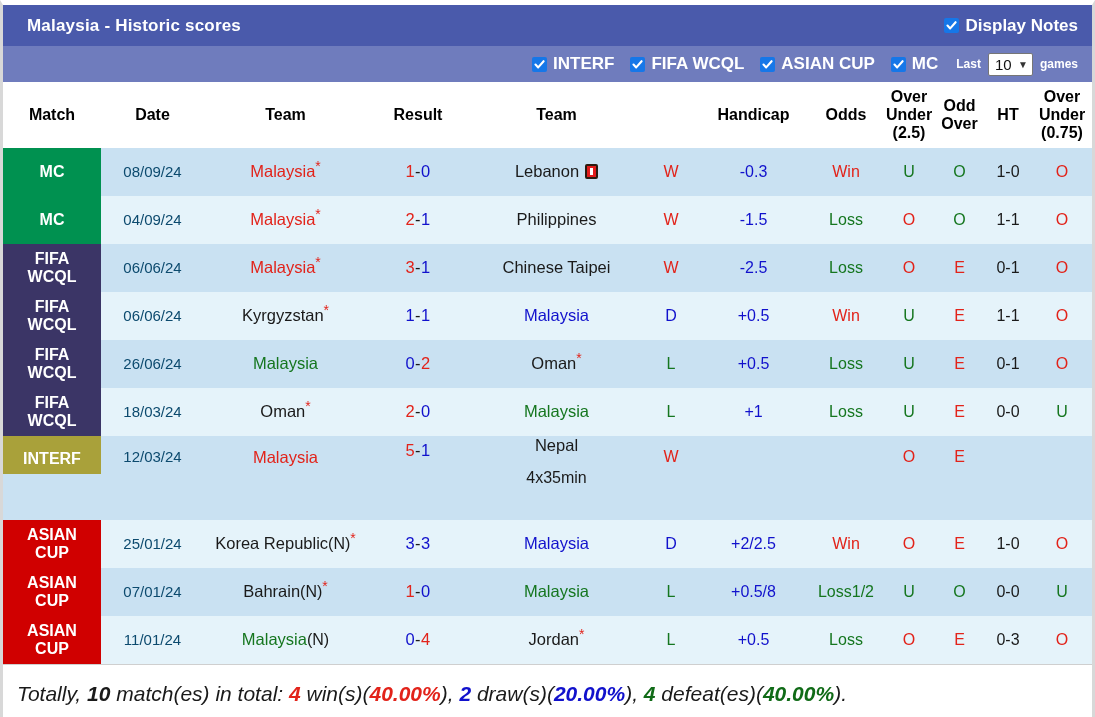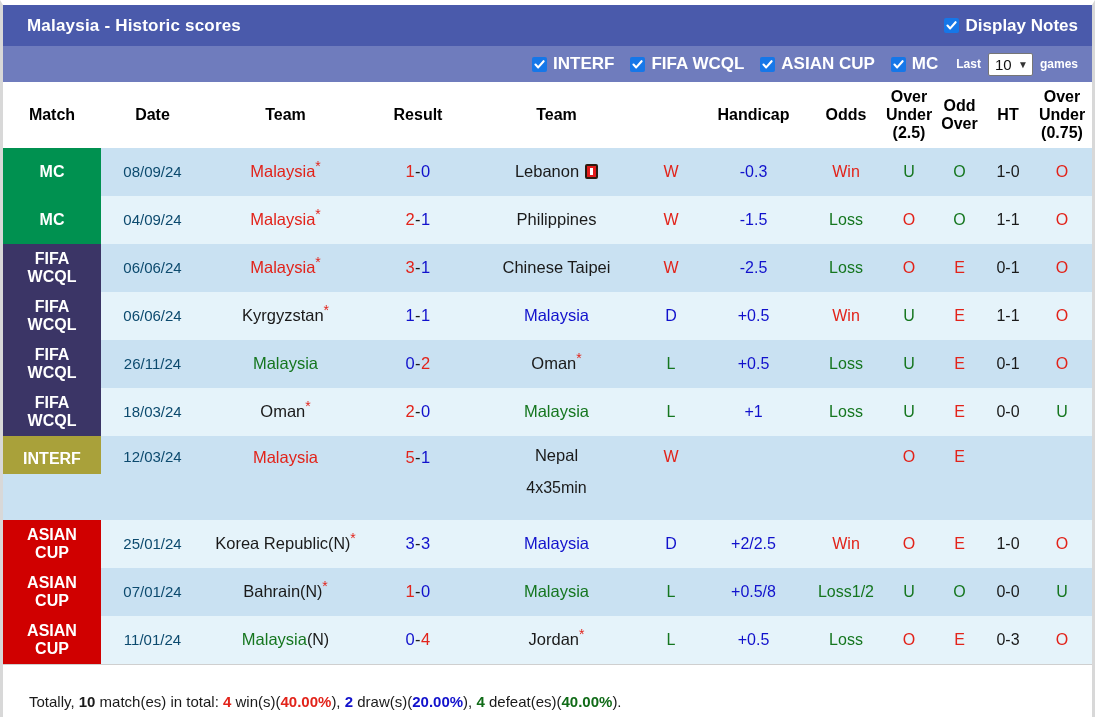--- a/index.html
+++ b/index.html
@@ -229,26 +229,27 @@
     background: #ffffff;
   }
 
   
   .summary {
     border-top: 1px solid #cfcfcf;
     background: #ffffff;
     padding: 7px 10px 4px 10px;
   }
   .summary p {
-    margin: 16px;
+    margin: 4px;
     padding: 5px 0 6px 0;
-    font-size: 15px;
+    font-size: 21px;
     color: #1a1a1a;
     line-height: 1.25;
     white-space: nowrap;
+    font-style: italic;
   }
   .summary b { font-weight: bold; }
 </style>
 </head>
 <body>
 
 <div id="page">
 
   <div class="titlebar">
     <div class="title">Malaysia - Historic scores</div>
@@ -429,21 +430,21 @@
           <td><span class="black">1-1</span></td>
           <td><span class="red">O</span></td>
         </tr>
         <tr class="rowA">
           <td class="badge-cell">
             <div class="badge two-line" style="background: rgb(59, 53, 102);">
               <div>FIFA</div>
               <div>WCQL</div>
             </div>
           </td>
-          <td><span class="date">26/11/24</span></td>
+          <td><span class="date">26/06/24</span></td>
           <td><span class="team green">Malaysia</span></td>
           <td><span class="score"><span class="blue">0</span><span class="black">-</span><span class="red">2</span></span></td>
           <td><span class="team black">Oman</span><span class="star">*</span></td>
           <td><span class="green">L</span></td>
           <td><span class="blue">+0.5</span></td>
           <td><span class="green">Loss</span></td>
           <td><span class="green">U</span></td>
           <td><span class="red">E</span></td>
           <td><span class="black">0-1</span></td>
           <td><span class="red">O</span></td>
@@ -468,22 +469,22 @@
           <td><span class="green">U</span></td>
         </tr>
         <tr class="rowA">
           <td class="badge-cell" style="height: 72px; vertical-align: top;">
             <div class="badge" style="background: rgb(169, 161, 58); min-height: 38px; padding-top: 8px;">
               <div>INTERF</div>
             </div>
           </td>
           <td style="height: 72px; vertical-align: top; padding-top: 12px;"><span class="date">12/03/24</span></td>
           <td style="height: 72px; vertical-align: top; padding-top: 12px;"><span class="team red">Malaysia</span></td>
-          <td style="height: 72px; vertical-align: top; padding-top: 12px;"><span class="score"><span class="red">5</span><span class="black">-</span><span class="blue">1</span></span></td>
-          <td style="height: 72px; vertical-align: top; padding-top: 10px;"><span class="team black">Nepal</span><div class="note2" style="margin-top: 14px;">4x35min</div></td>
+          <td style="height: 72px; vertical-align: top; padding-top: 5px;"><span class="score"><span class="red">5</span><span class="black">-</span><span class="blue">1</span></span></td>
+          <td style="height: 72px; vertical-align: top; "><span class="team black">Nepal</span><div class="note2" style="margin-top: 14px;">4x35min</div></td>
           <td style="vertical-align: top; padding-top: 12px;"><span class="red">W</span></td>
           <td style="vertical-align: top; padding-top: 12px;"><span class="blue"></span></td>
           <td style="vertical-align: top; padding-top: 12px;"><span class="black"></span></td>
           <td style="vertical-align: top; padding-top: 12px;"><span class="red">O</span></td>
           <td style="vertical-align: top; padding-top: 12px;"><span class="red">E</span></td>
           <td style="vertical-align: top; padding-top: 12px;"><span class="black"></span></td>
           <td style="vertical-align: top; padding-top: 12px;"><span class="black"></span></td>
         </tr>
         <tr class="rowB">
           <td class="badge-cell">

